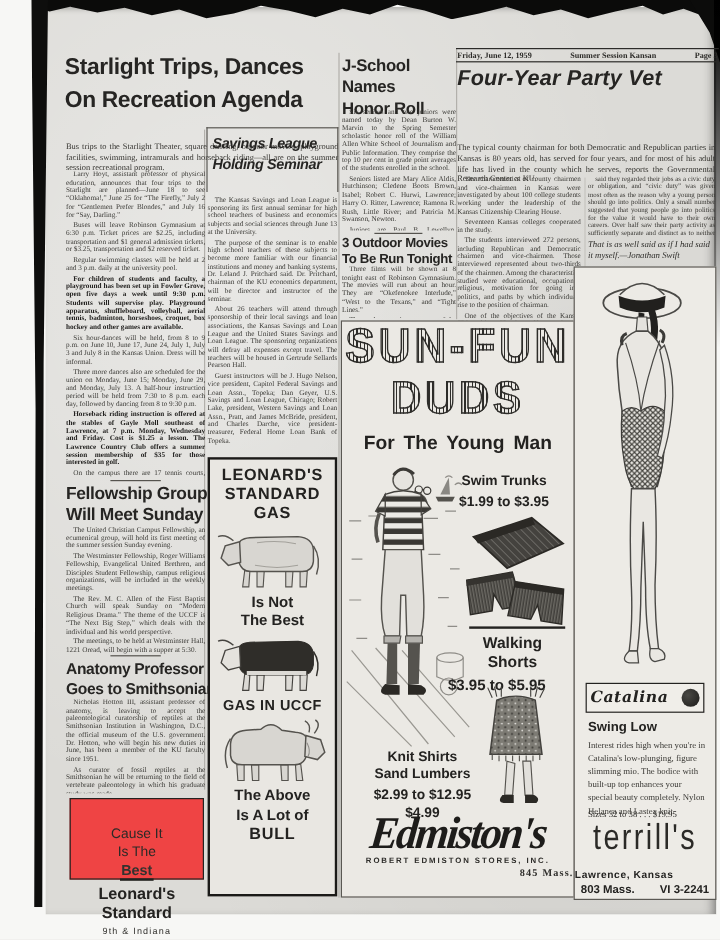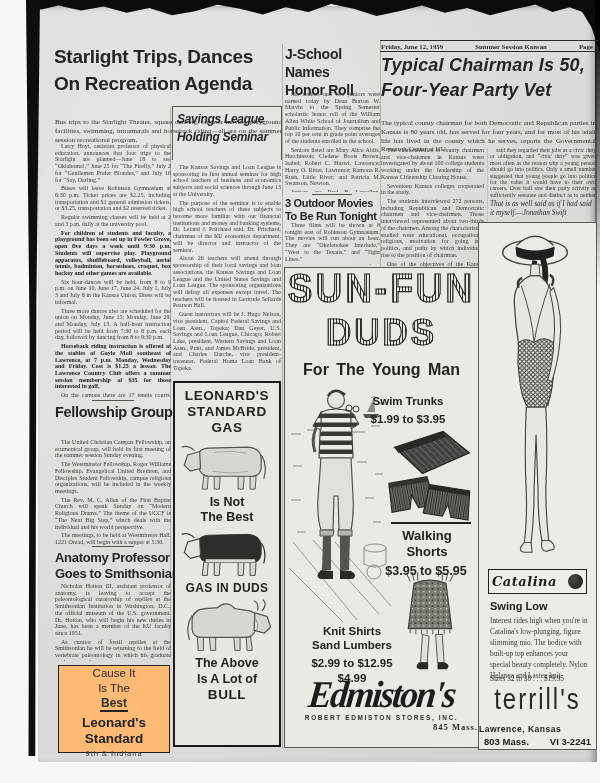--- a/index.html
+++ b/index.html
@@ -54,22 +54,22 @@
   #movies-text{left:285px;top:222px;width:95px;height:43px;}
   #lead-chairman{left:381px;top:106px;width:215px;height:39px;}
   #chairman-colL{left:381px;top:147px;width:103px;height:124px;}
   #chairman-colR{left:490px;top:147px;width:106px;height:50px;}
   #chairman-colR p{font-size:5.7px;}
   #quote{left:490px;top:199px;width:106px;font-size:7.3px;font-style:italic;line-height:1.25;color:#2f2e2b;}
   #fellowship-text{left:55px;top:439px;width:116px;height:106px;}
   #anatomy-text{left:55px;top:583px;width:116px;height:78px;}
   
   .sans{font-family:"Liberation Sans",sans-serif;}
-  #ad-causeit{left:58px;top:665px;width:112px;height:88px;border:1.5px solid #232220;background:#fdba74;
-    text-align:center;box-sizing:border-box;padding-top:0;}
+  #ad-causeit{left:58px;top:665px;width:112px;height:68px;border:1.5px solid #232220;background:#ef4444;
+    text-align:center;box-sizing:border-box;padding-top:22px;}
   #ad-causeit .c1{font-size:11.5px;color:#2b2a27;line-height:1.3;}
   #ad-causeit .c3{font-size:12px;font-weight:700;line-height:1.3;}
   #ad-causeit .c3 span{border-bottom:2.5px solid #232220;padding:0 1px 0.5px;}
   #ad-causeit .c4{font-size:13.5px;font-weight:700;line-height:1.15;color:#232220;}
   #ad-causeit .c6{font-size:7.5px;letter-spacing:1px;margin-top:2px;color:#33322f;}
   #ad-leonards{left:173px;top:381px;width:108px;height:366px;border:2px solid #1b1a18;background:#e9e7e2;
     text-align:center;box-sizing:border-box;padding-top:5px;}
   .leon-t{font-size:13.5px;font-weight:700;letter-spacing:0.6px;line-height:1.18;color:#232220;}
   .leon-m{font-size:12.5px;font-weight:700;line-height:1.25;color:#232220;}
   .leon-gas{font-size:12px;font-weight:700;letter-spacing:0.4px;color:#232220;}
@@ -78,24 +78,24 @@
     box-sizing:border-box;}
   .sf-title{position:absolute;left:0;right:0;text-align:center;font-family:"Liberation Sans",sans-serif;
     font-weight:700;letter-spacing:3px;color:transparent;-webkit-text-stroke:1.1px #2e2d2a;
     background:repeating-linear-gradient(90deg,#2e2d2a 0 1px,transparent 1px 3px);
     -webkit-background-clip:text;background-clip:text;transform:scaleY(1.08);}
   #sf-t1{top:0px;font-size:37px;}
   #sf-t2{top:44px;font-size:35px;}
   #sf-sub{position:absolute;top:93px;left:0;right:0;text-align:center;font-size:16px;font-weight:700;
     word-spacing:3px;color:#232220;}
   .sf-price{position:absolute;text-align:center;font-weight:700;color:#232220;}
-  #sf-swim{left:70px;top:124px;width:106px;font-size:11.5px;line-height:1.6;}
+  #sf-swim{left:82px;top:124px;width:106px;font-size:11.5px;line-height:1.6;}
   #sf-rule{position:absolute;left:106px;top:254px;width:80px;height:2px;background:#232220;}
   #sf-walk{left:92px;top:260px;width:100px;font-size:13px;line-height:1.25;}
-  #sf-walkp{left:88px;top:296px;width:106px;font-size:12.5px;}
+  #sf-walkp{left:76px;top:296px;width:106px;font-size:12.5px;}
   #sf-knit{left:6px;top:356px;width:122px;font-size:11.5px;line-height:1.25;}
   #sf-knitp{left:6px;top:388px;width:122px;font-size:11.5px;line-height:1.3;}
   #sf-store{position:absolute;left:0;right:0;top:408px;text-align:center;}
   #sf-logo{font-family:"Liberation Serif",serif;font-style:italic;font-weight:700;font-size:36px;
     line-height:1.05;letter-spacing:-2px;color:#1d1c1a;transform:skewX(-6deg) scaleY(1.05);}
   #sf-sub2{font-size:6.5px;letter-spacing:1.6px;font-weight:700;color:#2e2d2a;margin-top:0px;}
   #sf-addr{font-size:8.5px;font-weight:700;letter-spacing:1px;color:#2e2d2a;margin-top:1px;text-align:right;}
   #ad-terrills{left:478px;top:222px;width:119px;height:528px;border:1px solid #5a5853;background:#edebe6;
     box-sizing:border-box;}
   #catalina-box{position:absolute;left:9px;top:346px;width:99px;height:25px;border:1.5px solid #232220;
@@ -147,20 +147,21 @@
     <p>Six hour-dances will be held, from 8 to 9 p.m. on June 10, June 17, June 24, July 1, July 3 and July 8 in the Kansas Union. Dress will be informal.</p>
     <p>Three more dances also are scheduled for the union on Monday, June 15; Monday, June 29, and Monday, July 13. A half-hour instruction period will be held from 7:30 to 8 p.m. each day, followed by dancing from 8 to 9:30 p.m.</p>
     <p class="boldp">Horseback riding instruction is offered at the stables of Gayle Moll southeast of Lawrence, at 7 p.m. Monday, Wednesday and Friday. Cost is $1.25 a lesson. The Lawrence Country Club offers a summer session membership of $35 for those interested in golf.</p>
     <p>On the campus there are 17 tennis courts, with a variety of surfaces. Softball fields are south of the campus.</p>
 
   </div>
 
   <div class="short-rule" style="left:92px;top:400px;width:42px;"></div>
   <div class="abs hl" id="h-fellowship">
     <div>Fellowship Group</div>
+    <div>Will Meet Sunday</div>
   </div>
   <div class="abs tiny clip" id="fellowship-text">
     <p>The United Christian Campus Fellowship, an ecumenical group, will hold its first meeting of the summer session Sunday evening.</p>
     <p>The Westminster Fellowship, Roger Williams Fellowship, Evangelical United Brethren, and Disciples Student Fellowship, campus religious organizations, will be included in the weekly meetings.</p>
     <p>The Rev. M. C. Allen of the First Baptist Church will speak Sunday on “Modern Religious Drama.” The theme of the UCCF is “The Next Big Step,” which deals with the individual and his world perspective.</p>
     <p>The meetings, to be held at Westminster Hall, 1221 Oread, will begin with a supper at 5:30.</p>
 
   </div>
 
   <div class="short-rule" style="left:92px;top:546px;width:42px;"></div>
@@ -208,21 +209,21 @@
     <div class="leon-m">Is Not</div>
     <div class="leon-m">The Best</div>
     <svg class="bull-svg" width="94" height="50" viewBox="0 0 110 58">
       <path d="M95,16 q7,10 3,24" fill="none" stroke="#2f2d29" stroke-width="1.4"></path>
       <path d="M28,38 l-2,16 h6 l1,-15 Z M40,39 l0,15 h6 l1,-15 Z M68,39 l0,15 h6 l1,-15 Z M82,38 l0,16 h6 l1,-15 Z" fill="#dcdad5" stroke="#44423e" stroke-width="1.1"></path>
       <path d="M22,16 Q21,8 33,7 L80,6 Q94,7 95,19 L95,29 Q94,39 84,39 L34,39 Q24,39 22,28 Z" fill="#2f2d29" stroke="#2f2d29"></path>
       <path d="M30,35 L88,35 L88,39 L30,39 Z" fill="#dcdad5"></path>
       <path d="M23,11 L9,15 L5,27 L12,34 L24,31 Z" fill="#e4e2dd" stroke="#44423e" stroke-width="1.3"></path>
       <path d="M17,10 Q9,3 2,6" fill="none" stroke="#44423e" stroke-width="1.4"></path>
     </svg>
-    <div class="leon-gas">GAS IN DUDS</div>
+    <div class="leon-gas">GAS IN UCCF</div>
     <svg class="bull-svg" width="96" height="56" viewBox="0 0 110 64">
       <g transform="translate(110,0) scale(-1,1)">
         <path d="M95,20 q8,12 3,28" fill="none" stroke="#55534e" stroke-width="1.4"></path>
         <path d="M28,44 l-2,16 h6 l1,-15 Z M40,45 l0,15 h6 l1,-15 Z M68,45 l0,15 h6 l1,-15 Z M82,44 l0,16 h6 l1,-15 Z" fill="#d8d6d1" stroke="#55534e" stroke-width="1.1"></path>
         <path d="M22,23 Q21,15 33,14 L46,12 Q56,2 66,11 L80,12 Q94,13 95,25 L95,36 Q94,45 84,45 L34,45 Q24,45 22,34 Z" fill="#d8d6d1" stroke="#55534e" stroke-width="1.4"></path>
         <path d="M23,17 L9,21 L5,33 L12,40 L24,37 Z" fill="#d8d6d1" stroke="#55534e" stroke-width="1.4"></path>
         <path d="M15,15 Q8,6 14,2 M20,14 Q18,6 24,3" fill="none" stroke="#55534e" stroke-width="1.4"></path>
         <path d="M22,24 q-4,8 -1,13" fill="none" stroke="#8f8d88" stroke-width="1"></path>
       </g>
     </svg>
@@ -245,21 +246,20 @@
   <div class="abs hl" id="h-movies">
     <div>3 Outdoor Movies</div>
     <div>To Be Run Tonight</div>
   </div>
   <div class="abs tiny clip" id="movies-text">
     <p>Three films will be shown at 8 tonight east of Robinson Gymnasium. The movies will run about an hour. They are “Okefenokee Interlude,” “West to the Texans,” and “Tight Lines.”</p>
     <p>The outdoor movies are a part of the recreational program.</p>
   </div>
 
   <div class="abs hl" id="h-chairman">
-    <div>Typical Chairman Is 50,</div>
     <div>Four-Year Party Vet</div>
   </div>
   <div class="abs lead clip" id="lead-chairman">The typical county chairman for both Democratic and Republican parties in Kansas is 80 years old, has served for four years, and for most of his adult life has lived in the county which he serves, reports the Governmental Research Center at KU.</div>
   <div class="abs tiny clip" id="chairman-colL">
     <p>The characteristics of county chairmen and vice-chairmen in Kansas were investigated by about 100 college students working under the leadership of the Kansas Citizenship Clearing House.</p>
     <p>Seventeen Kansas colleges cooperated in the study.</p>
     <p>The students interviewed 272 persons, including Republican and Democratic chairmen and vice-chairmen. Those interviewed represented about two-thirds of the chairmen. Among the characteristics studied were educational, occupational, religious, motivation for going into politics, and paths by which individuals rise to the position of chairman.</p>
     <p>One of the objectives of the Kansas Citizenship Clearing House is to encourage young men and women to go into politics in the party of their choice. Two-thirds of the chairmen</p>
   </div>
   <div class="abs tiny clip" id="chairman-colR">

